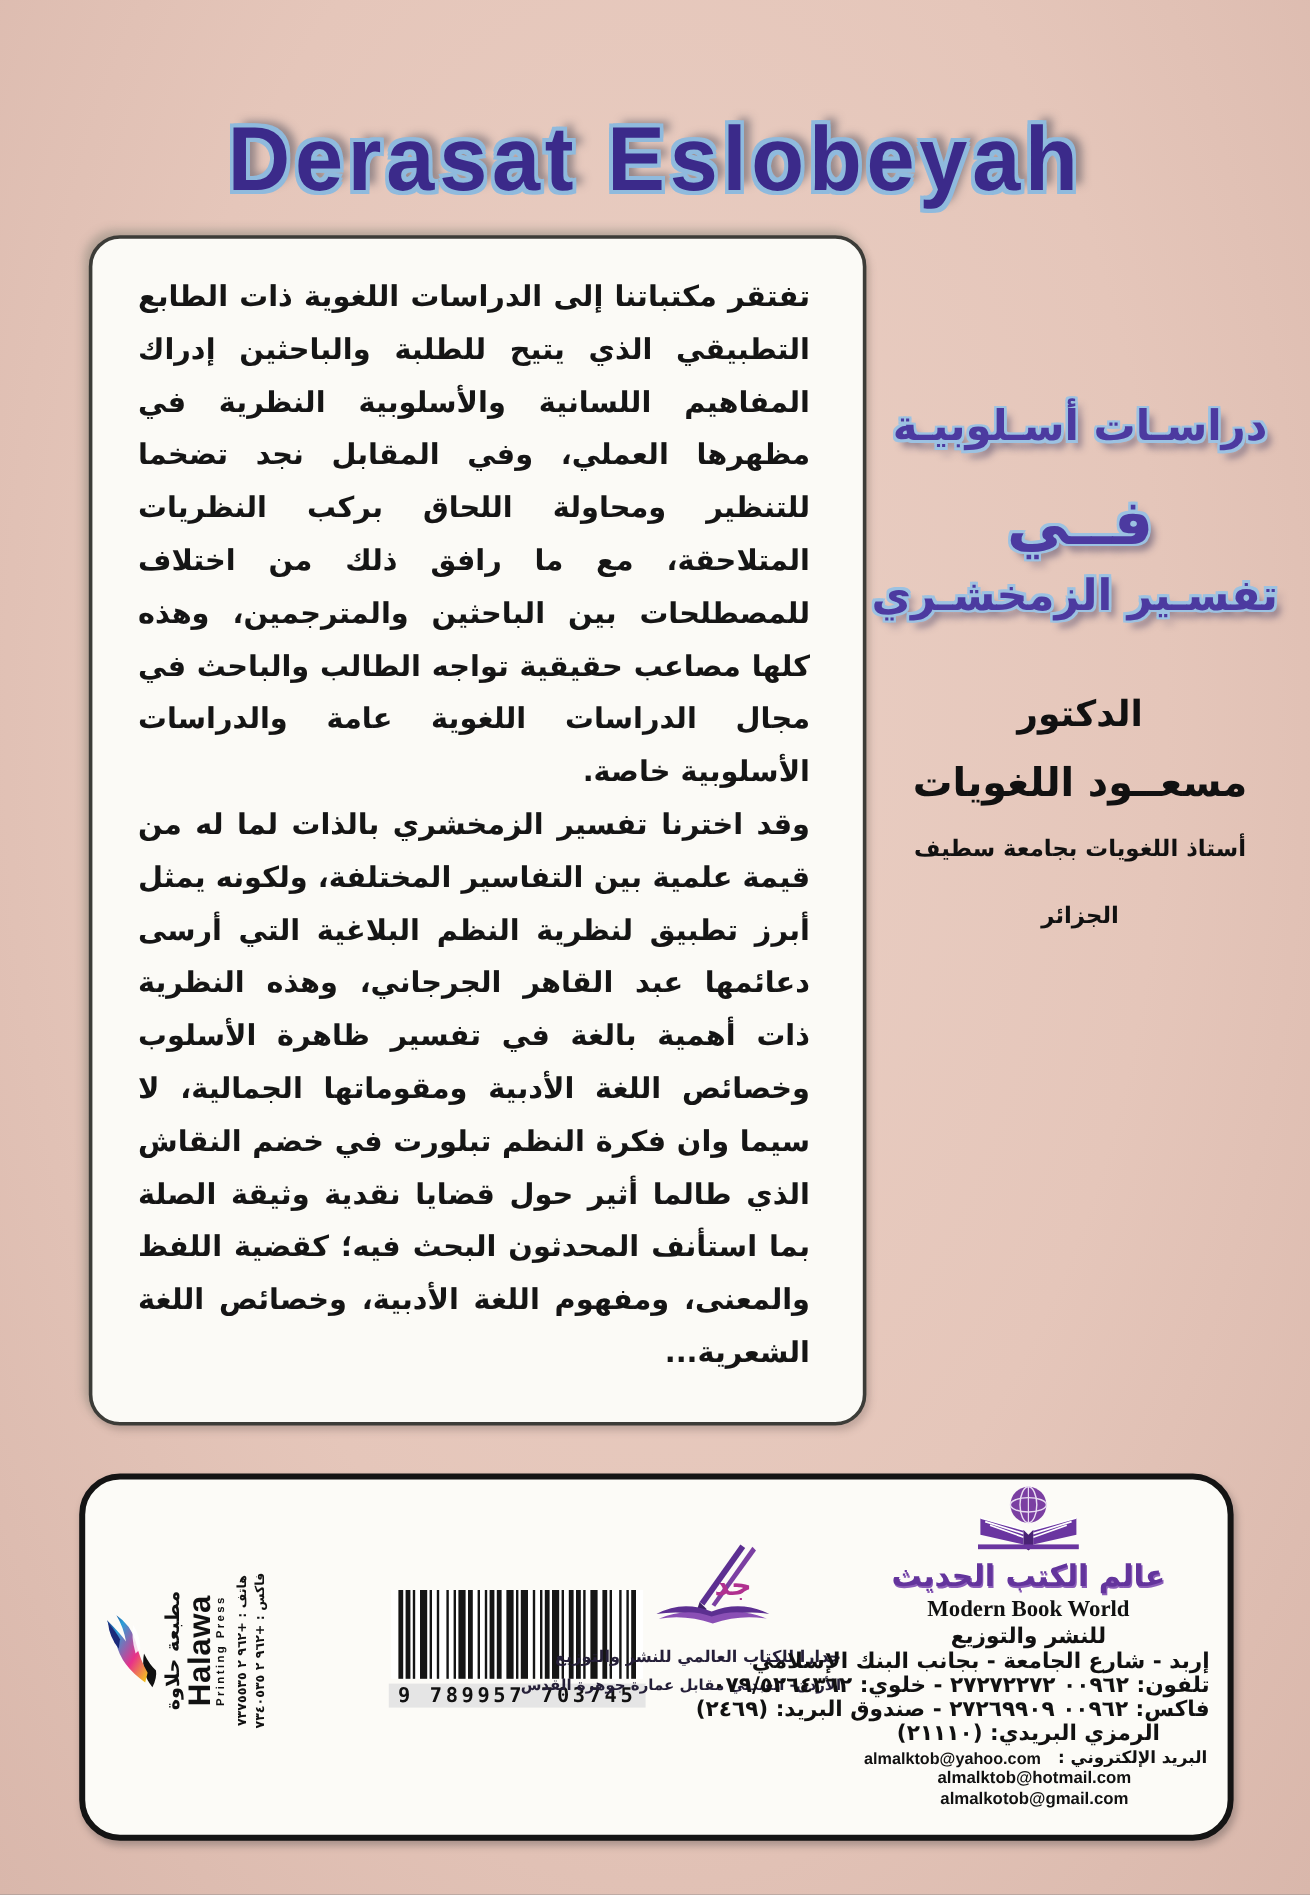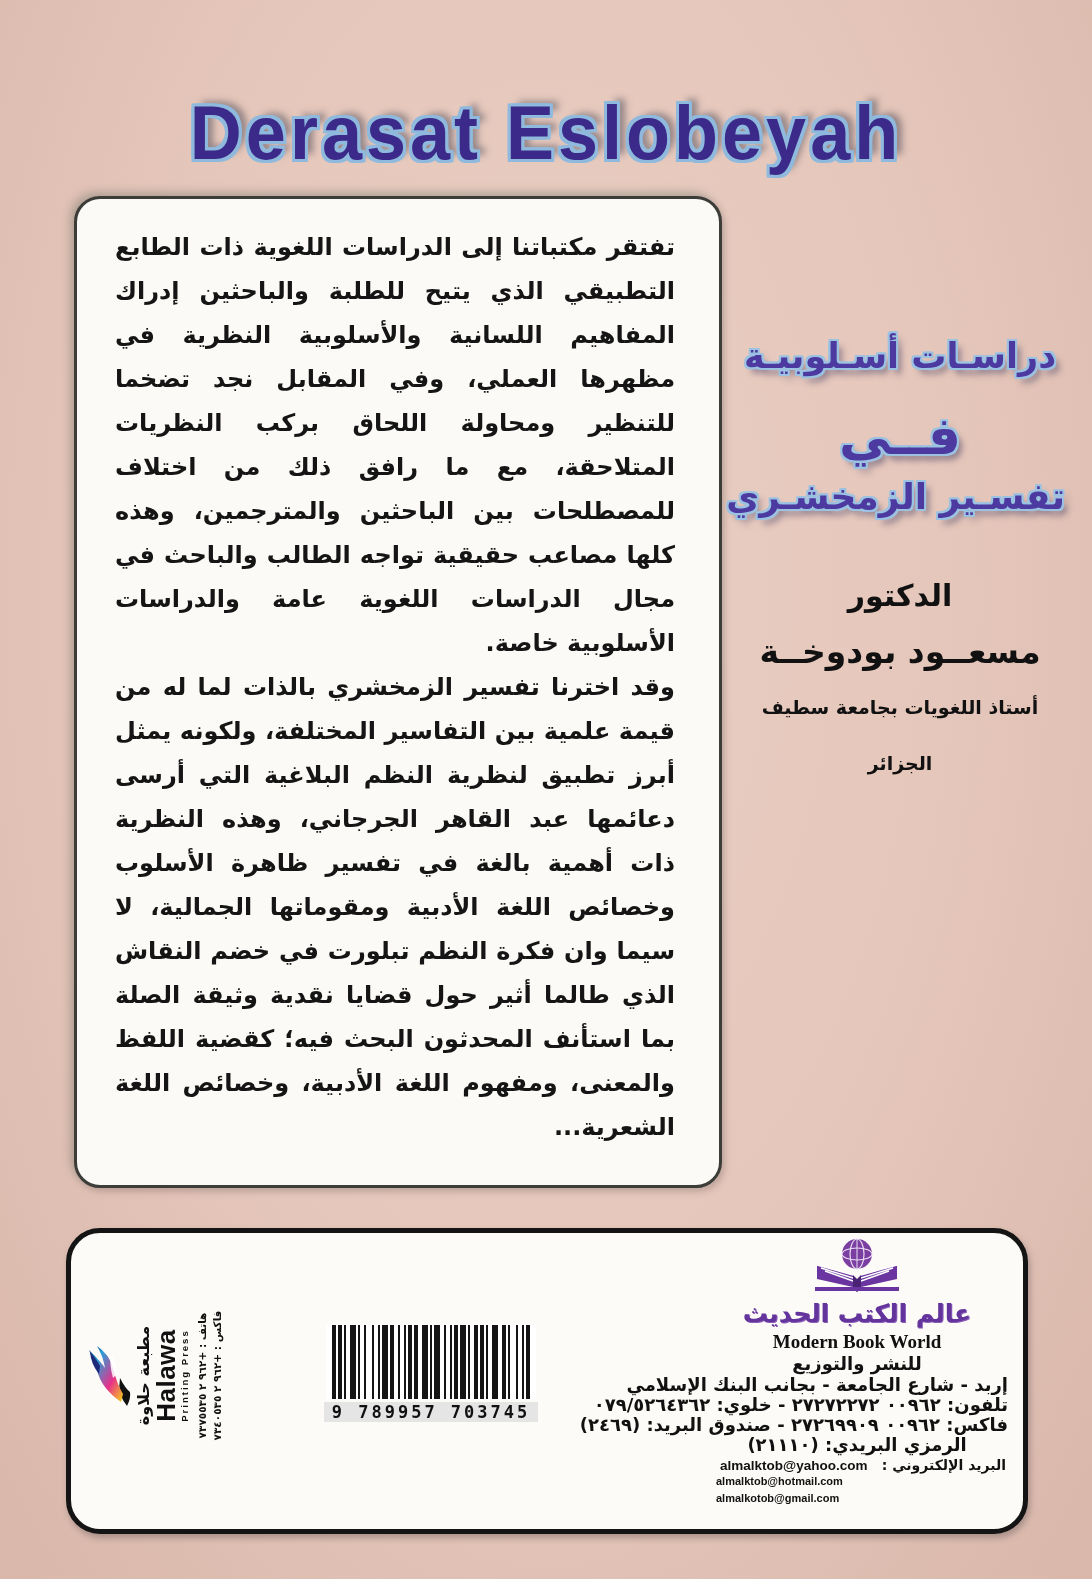--- a/index.html
+++ b/index.html
@@ -82,21 +82,21 @@
   .mbw-call{
     direction:rtl;font-size:25px;font-weight:bold;color:#63349c;line-height:30px;margin-top:-2px;
     text-shadow:1px 1px 0 #8a5cb8;white-space:nowrap;
   }
   .mbw-en{font-family:Liberation Serif, serif;font-weight:bold;font-size:19px;line-height:22px;margin-top:2px;}
   .mbw-dist{direction:rtl;font-weight:bold;font-size:18px;line-height:22px;}
   .mbw-line{direction:rtl;font-weight:bold;font-size:18px;line-height:20px;white-space:nowrap;}
   .mbw-email-row{display:flex;direction:rtl;justify-content:space-between;align-items:center;padding:0 2px 0 14px;margin-top:2px;}
   .mbw-email-label{font-weight:bold;font-size:14px;white-space:nowrap;}
   .mbw-email{font-family:"Liberation Sans", sans-serif;font-size:13.5px;font-weight:bold;}
-  .mbw-email-plain{font-family:"Liberation Sans", sans-serif;font-size:11px;font-weight:bold;text-align:left;padding-left:10px;line-height:17px;}
+  .mbw-email-plain{font-family:"Liberation Sans", sans-serif;font-size:14px;font-weight:bold;text-align:center;padding-left:10px;line-height:17px;}
   .mbw-site{font-family:"Liberation Sans", sans-serif;font-weight:bold;font-size:24px;letter-spacing:1px;margin-top:1px;}
   .abs{position:absolute;}
 </style>
 </head>
 <body>
 
 <div class="page">
 
   <div class="latin-title">Derasat Eslobeyah</div>
 
@@ -104,21 +104,21 @@
     <div class="blurb">
       <p>تفتقر مكتباتنا إلى الدراسات اللغوية ذات الطابع التطبيقي الذي يتيح للطلبة والباحثين إدراك المفاهيم اللسانية والأسلوبية النظرية في مظهرها العملي، وفي المقابل نجد تضخما للتنظير ومحاولة اللحاق بركب النظريات المتلاحقة، مع ما رافق ذلك من اختلاف للمصطلحات بين الباحثين والمترجمين، وهذه كلها مصاعب حقيقية تواجه الطالب والباحث في مجال الدراسات اللغوية عامة والدراسات الأسلوبية خاصة.</p>
       <p>وقد اخترنا تفسير الزمخشري بالذات لما له من قيمة علمية بين التفاسير المختلفة، ولكونه يمثل أبرز تطبيق لنظرية النظم البلاغية التي أرسى دعائمها عبد القاهر الجرجاني، وهذه النظرية ذات أهمية بالغة في تفسير ظاهرة الأسلوب وخصائص اللغة الأدبية ومقوماتها الجمالية، لا سيما وان فكرة النظم تبلورت في خضم النقاش الذي طالما أثير حول قضايا نقدية وثيقة الصلة بما استأنف المحدثون البحث فيه؛ كقضية اللفظ والمعنى، ومفهوم اللغة الأدبية، وخصائص اللغة الشعرية...</p>
     </div>
   </div>
 
   <div class="side side-title t1 abs">دراسـات أسـلوبيـة</div>
   <div class="side side-title t2 abs">فــي</div>
   <div class="side side-title t3 abs">تفسـير الزمخشـري</div>
   <div class="side black-line doctor abs">الدكتور</div>
-  <div class="side black-line author abs">مسعــود بودوخــة</div>
+  <div class="side black-line author abs">مسعــود اللغويات</div>
   <div class="side black-line affil abs">أستاذ اللغويات بجامعة سطيف</div>
   <div class="side black-line country abs">الجزائر</div>
 
   <div class="bottom-box">
 
     <div class="halawa-wrap">
       <div class="halawa-inner">
         <span>
           <svg width="66" height="44" viewBox="0 0 66 44">
             <defs>
@@ -203,20 +203,34 @@
           <span class="gap" style="width: 6px;"></span>
           <span class="bar" style="width: 2px;"></span>
           <span class="gap" style="width: 4px;"></span>
           <span class="bar" style="width: 2px;"></span>
           <span class="gap" style="width: 2px;"></span>
           <span class="bar" style="width: 4px;"></span>
         </div>
       <div class="barcode-digits">9 789957 703745</div>
     </div>
 
+    <div class="jadara">
+      <span>
+        <svg width="110" height="80" viewBox="0 0 110 80">
+          <path d="M78 4 L44 52 L48 55 L82 7 Z" fill="#5c2f91"></path>
+          <path d="M88 6 L54 54 L57 56 L91 9 Z" fill="#7b3fa2"></path>
+          <path d="M44 52 L40 64 L50 58 Z" fill="#3e1f66"></path>
+          <text x="72" y="46" font-family="DejaVu Sans" font-size="24" font-weight="bold" fill="#b0308f" text-anchor="middle">جد</text>
+          <path d="M8 62 Q30 50 54 60 Q78 50 102 62 Q80 58 56 66 Q32 58 8 62 Z" fill="#5c2f91"></path>
+          <path d="M10 66 Q32 56 54 64 Q78 56 100 66 Q78 62 55 70 Q32 62 10 66 Z" fill="#8a4fb5"></path>
+        </svg>
+      </span>
+      <div class="jadara-l1">جدارا للكتاب العالمي للنشر والتوزيع</div>
+      <div class="jadara-l2">الأردن- العبدلي مقابل عمارة جوهرة القدس</div>
+    </div>
 
     <div class="mbw">
       <span>
         <svg width="140" height="60" viewBox="0 0 140 60">
           <circle cx="70" cy="17" r="15" fill="#7b3fa2"></circle>
           <ellipse cx="70" cy="17" rx="7" ry="15" fill="none" stroke="#e9ddf2" stroke-width="1.2"></ellipse>
           <ellipse cx="70" cy="17" rx="15" ry="6" fill="none" stroke="#e9ddf2" stroke-width="1.2"></ellipse>
           <path d="M70 2 V32" stroke="#e9ddf2" stroke-width="1"></path>
           <path d="M30 28 L66 38 L66 50 L30 42 Z" fill="#6a35a0"></path>
           <path d="M110 28 L74 38 L74 50 L110 42 Z" fill="#6a35a0"></path>

